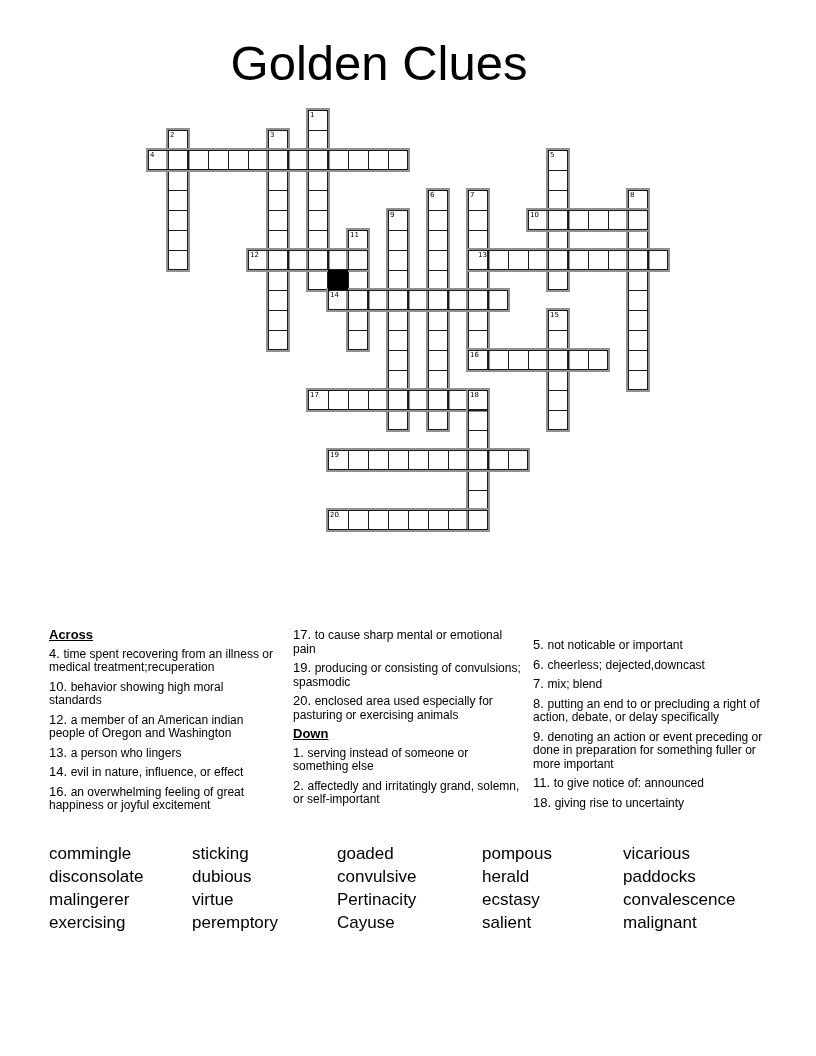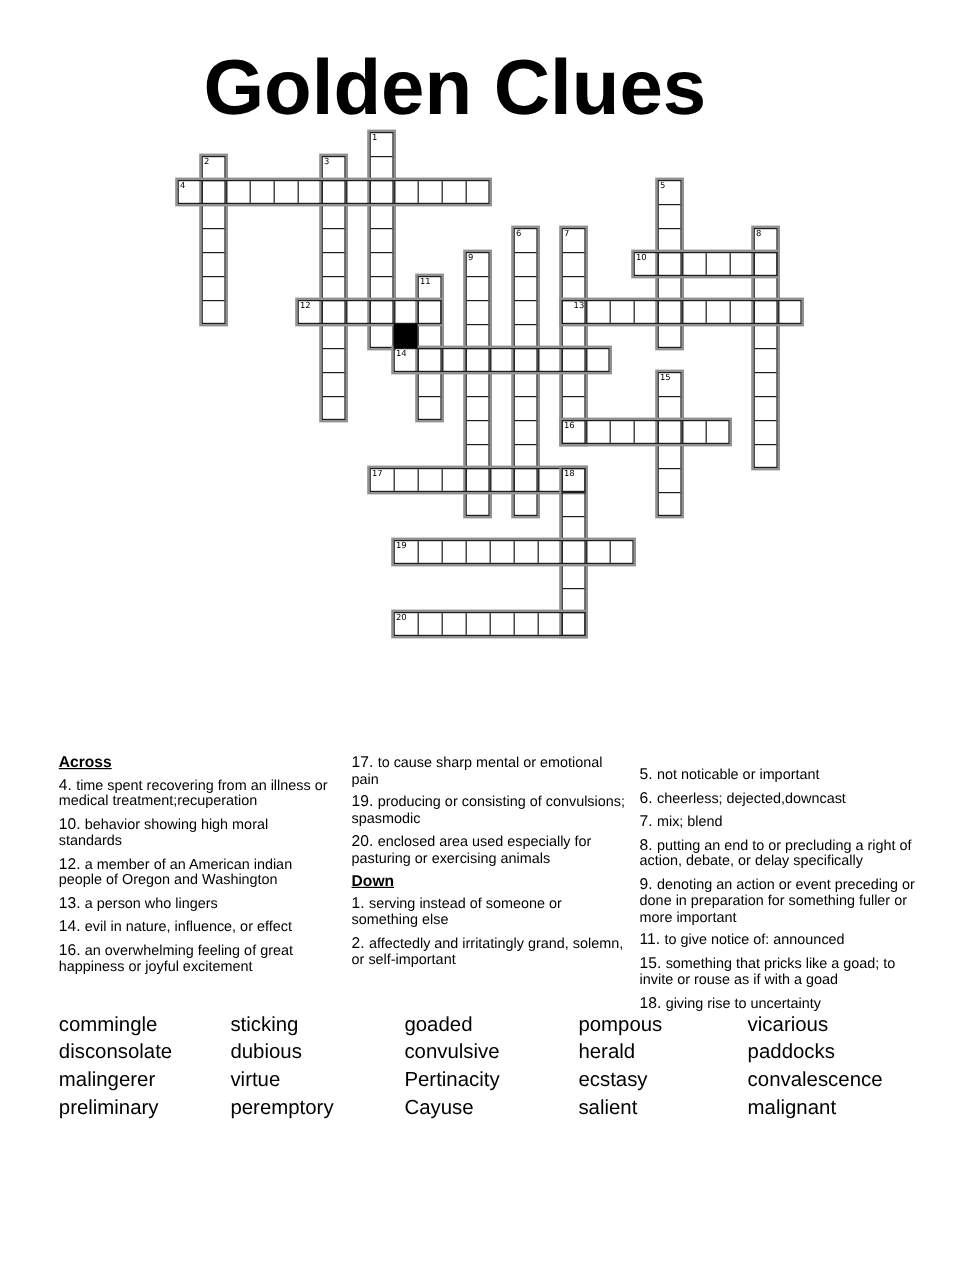--- a/index.html
+++ b/index.html
@@ -9,22 +9,22 @@
     background: #ffffff;
     color: #000000;
     font-family: "Liberation Sans", "DejaVu Sans", sans-serif;
     overflow: hidden;
   }
   .title {
     position: absolute;
     top: 35px; left: 0; width: 758px;
     margin: 0;
     text-align: center;
-    font-size: 65px;
-    font-weight: bold;
+    font-size: 49px;
+    font-weight: normal;
     letter-spacing: 0px;
   }
   
   #grid { position: absolute; left: 148px; top: 110px; width: 520px; height: 420px; }
   #grid > * { position: absolute; }
   .word-bg { background: #ffffff; }
   .word-outline { border: 2px solid #919191; box-sizing: border-box; background: transparent; }
   .word-frame { border: 1px solid #1c1c1c; box-sizing: border-box; background: transparent; }
   .word-frame > .div-v { position: absolute; top: 0; bottom: 0; width: 1px; background: #1c1c1c; }
   .word-frame > .div-h { position: absolute; left: 0; right: 0; height: 1px; background: #1c1c1c; }
@@ -343,31 +343,30 @@
       <p class="clue"><span class="cnum">1. </span>serving instead of someone or something else</p>
       <p class="clue"><span class="cnum">2. </span>affectedly and irritatingly grand, solemn, or self-important</p>
     </div>
     <div class="clue-col">
       <p class="clue"><span class="cnum">5. </span>not noticable or important</p>
       <p class="clue"><span class="cnum">6. </span>cheerless; dejected,downcast</p>
       <p class="clue"><span class="cnum">7. </span>mix; blend</p>
       <p class="clue"><span class="cnum">8. </span>putting an end to or precluding a right of action, debate, or delay specifically</p>
       <p class="clue"><span class="cnum">9. </span>denoting an action or event preceding or done in preparation for something fuller or more important</p>
       <p class="clue"><span class="cnum">11. </span>to give notice of: announced</p>
-      <p class="clue"><span class="cnum">15. </span>something that pricks like a goad; to invite or rouse as if with a goad</p>
       <p class="clue"><span class="cnum">18. </span>giving rise to uncertainty</p>
     </div>
   </div>
 
 <div id="wordbank">
   <div class="wb-grid">
       <div class="wb-item">commingle</div>
       <div class="wb-item">disconsolate</div>
       <div class="wb-item">malingerer</div>
-      <div class="wb-item">preliminary</div>
+      <div class="wb-item">exercising</div>
       <div class="wb-item">sticking</div>
       <div class="wb-item">dubious</div>
       <div class="wb-item">virtue</div>
       <div class="wb-item">peremptory</div>
       <div class="wb-item">goaded</div>
       <div class="wb-item">convulsive</div>
       <div class="wb-item">Pertinacity</div>
       <div class="wb-item">Cayuse</div>
       <div class="wb-item">pompous</div>
       <div class="wb-item">herald</div>

